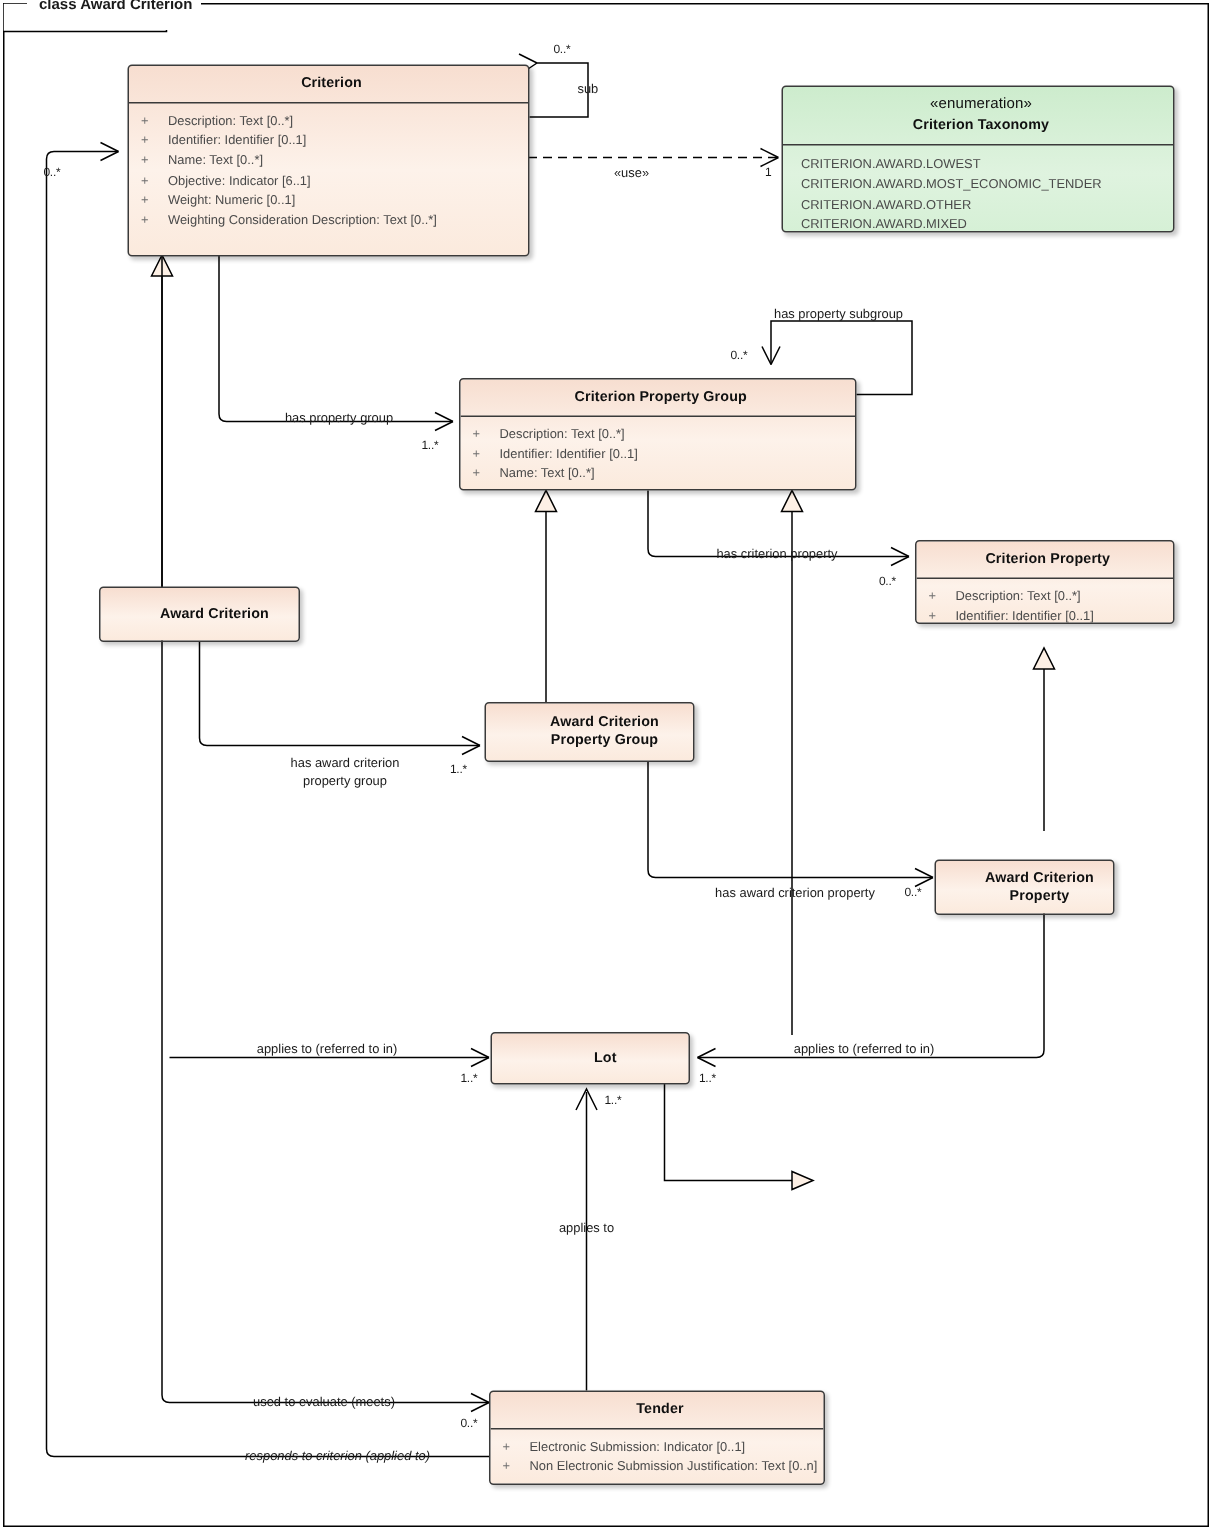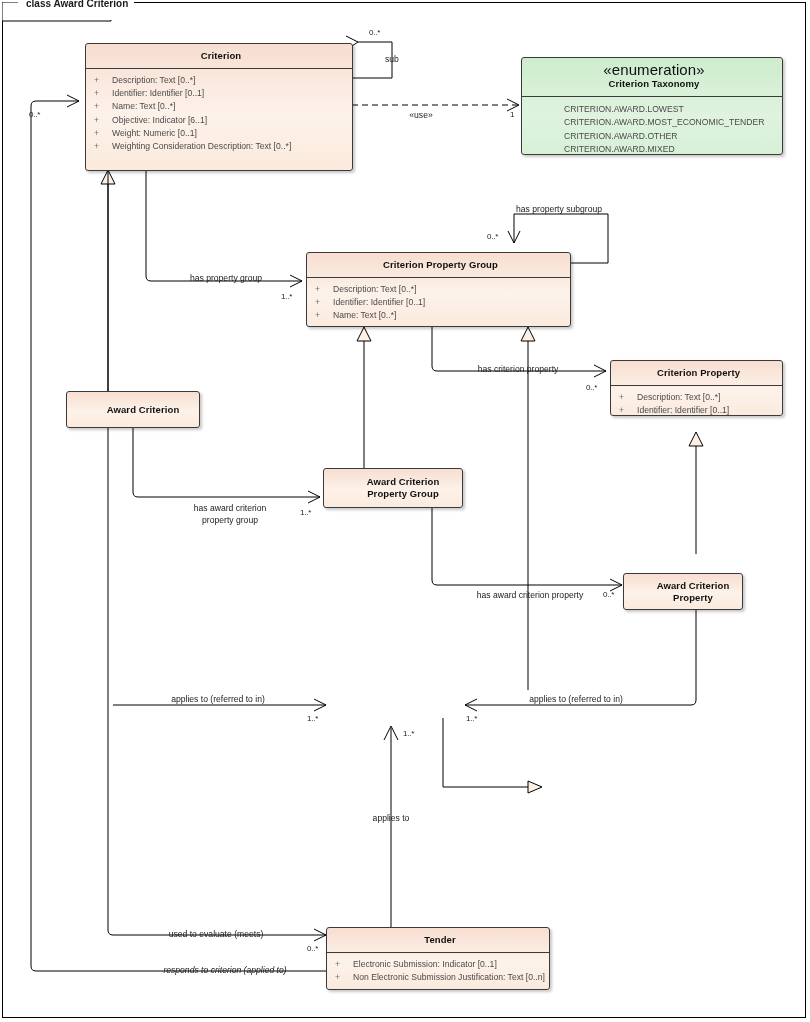--- a/index.html
+++ b/index.html
@@ -55,37 +55,37 @@
     font-size:9.5px;
     font-weight:bold;
     color:#101010;
     padding:6px 4px 6px 8px;
     line-height:12px;
     letter-spacing:.1px;
   }
   .uml .hdr .stereo{
     display:block;
     font-weight:normal;
-    font-size:15px;
+    font-size:10px;
     color:#101010;
     padding-bottom:2px;
   }
   .uml .divider{height:1px;background:#3a3a3a;}
   .uml .attrs{padding:5px 4px 6px 8px;}
   .uml .attr{
     display:flex;
     font-size:8.6px;
     color:#4a4a4a;
     line-height:13.2px;
     white-space:nowrap;
   }
   .uml .attr .vis{width:18px;flex:0 0 18px;color:#6f6f6f;}
   .uml .enumvals{padding:6px 4px 6px 12px;}
   .uml .enumval{
-    font-size:8.6px;color:#4a4a4a;line-height:13.4px;white-space:nowrap;margin-left:30px;
+    font-size:8.6px;color:#4a4a4a;line-height:13.4px;white-space:nowrap;
   }
   
   .uml.simple{display:flex;align-items:center;justify-content:center;padding-left:20px;}
   .uml.simple .hdr{padding:0 6px;}
   
   .lbl{
     position:absolute;
     font-size:8.6px;
     color:#1a1a1a;
     white-space:nowrap;
@@ -306,20 +306,23 @@
   </div>
 
   <div class="uml simple" style="left:323px;top:468px;width:140px;height:40px;">
     <div class="hdr">Award Criterion Property Group</div>
   </div>
 
   <div class="uml simple" style="left:623px;top:553px;width:120px;height:37px;margin-top:20px;">
     <div class="hdr">Award Criterion Property</div>
   </div>
 
+  <div class="uml simple" style="left:327px;top:688px;width:133px;height:35px;">
+    <div class="hdr">Lot</div>
+  </div>
 
 
   <div class="uml" style="left:326px;top:927px;width:224px;height:63px;">
     <div class="hdr">Tender</div>
     <div class="divider"></div>
     <div class="attrs">
       <div class="attr">
         <span class="vis">+</span>
         <span>Electronic Submission: Indicator [0..1]</span>
       </div>

